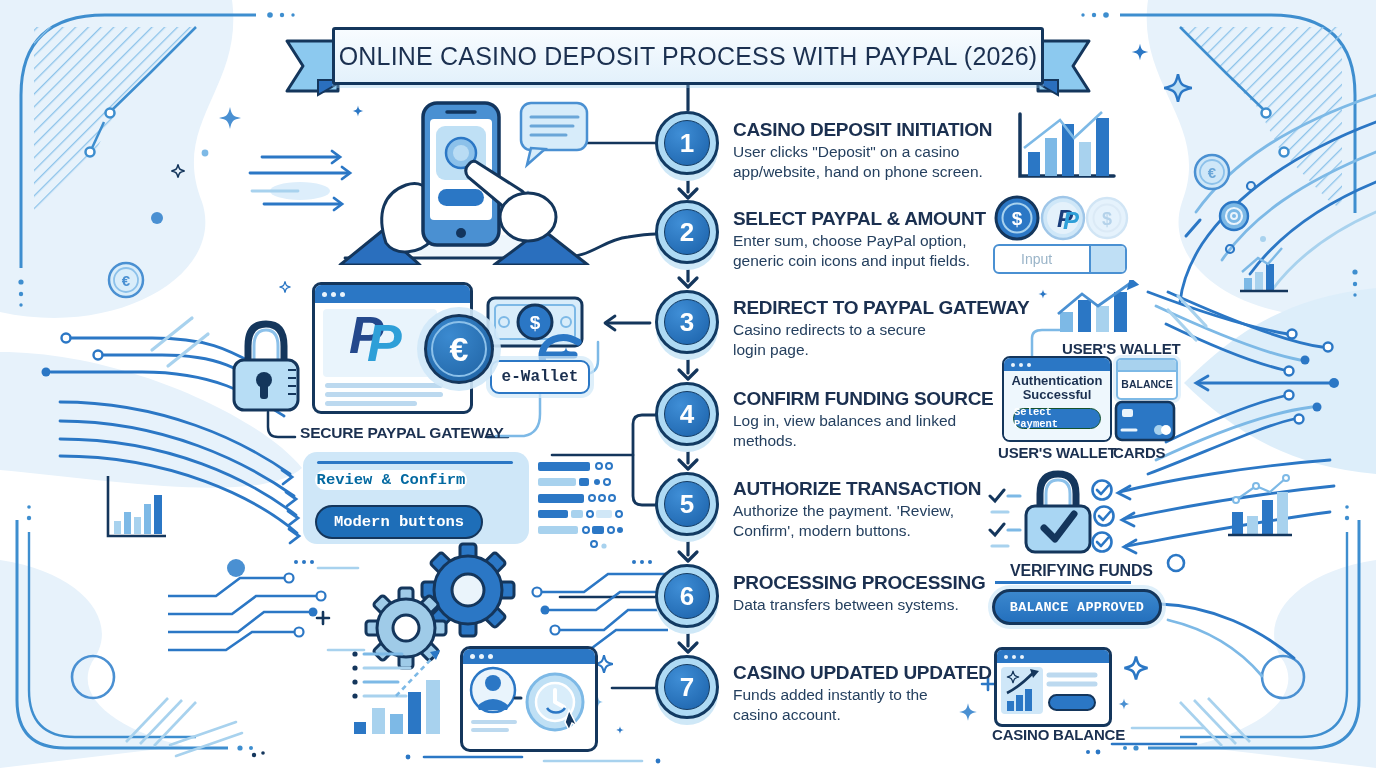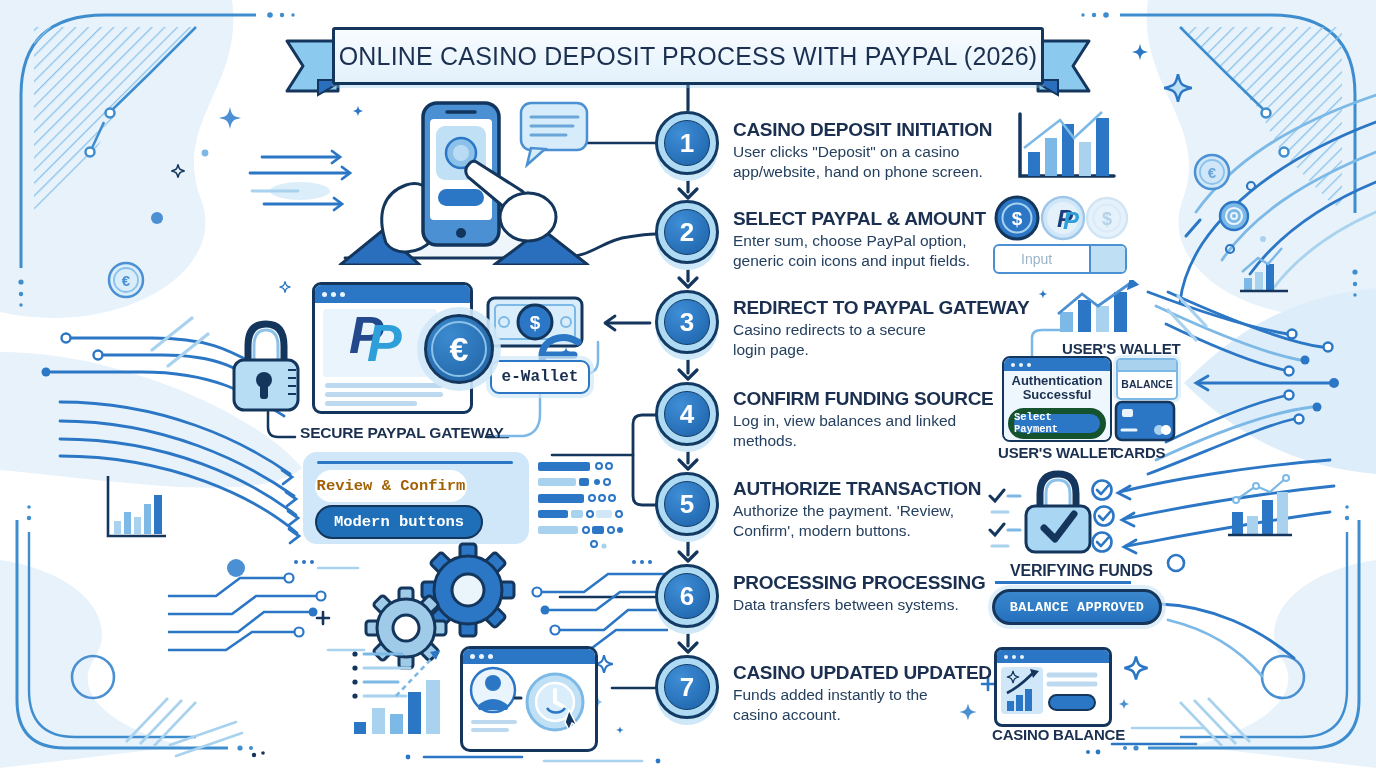--- a/index.html
+++ b/index.html
@@ -410,21 +410,21 @@
     <text x="49" y="45" text-anchor="middle" font-size="19" font-weight="bold" fill="#fff" font-family="Liberation Sans,sans-serif">$</text>
     <path d="M92,58 C76,48 56,56 56,72 C56,88 76,96 90,86" stroke="#2b77c5" stroke-width="7" stroke-linecap="round"></path>
     <path d="M60,71 H88" stroke="#2b77c5" stroke-width="7" stroke-linecap="round"></path>
   </svg>
   <div class="abs pill" style="left:490px;top:360px;width:96px;height:30px;background:#fff;border:2.5px solid #2b77c5;border-radius:9px;font-size:16px;color:#1b3050;z-index:3;box-shadow:0 0 0 4px rgba(208,232,248,.7)">e-Wallet</div>
 
   <div class="small-label" style="left:300px;top:424px;font-size:15.5px">SECURE PAYPAL GATEWAY</div>
 
   <div class="abs" style="left:303px;top:452px;width:226px;height:92px;background:#cfe7f8;border-radius:14px;z-index:2">
     <div class="abs" style="left:14px;top:9px;width:196px;height:3px;background:#2b77c5;border-radius:2px"></div>
-    <div class="abs pill" style="left:12px;top:18px;width:152px;height:32px;background:#fff;font-size:15.5px;color:#a16207">Review &amp; Confirm</div>
+    <div class="abs pill" style="left:12px;top:18px;width:152px;height:20px;background:#fff;font-size:15.5px;color:#0369a1">Review &amp; Confirm</div>
     <div class="abs pill" style="left:12px;top:53px;width:164px;height:30px;background:#1e6eb8;border:2.5px solid #14365c;font-size:15.5px;color:#fff">Modern buttons</div>
   </div>
 
   <svg class="abs" width="88" height="92" viewBox="0 0 88 92" style="left:538px;top:458px;z-index:2" fill="none">
     <rect x="0" y="4" width="52" height="9" rx="2" fill="#2b77c5"></rect>
     <circle cx="61" cy="8" r="3" stroke="#2b77c5" stroke-width="2"></circle>
       <circle cx="71" cy="8" r="3" stroke="#2b77c5" stroke-width="2"></circle>
     <rect x="0" y="20" width="38" height="8" rx="2" fill="#a8d2ee"></rect>
       <rect x="41" y="20" width="10" height="8" rx="2" fill="#2b77c5"></rect>
     <circle cx="59" cy="24" r="3" fill="#2b77c5"></circle>
@@ -595,21 +595,21 @@
 
   <div class="window" style="left:1002px;top:356px;width:106px;height:82px;border-radius:8px;border-width:2.5px">
     <div class="titlebar" style="height:13px">
       <span class="tb-dot" style="width:4px;height:4px"></span>
         <span class="tb-dot" style="width:4px;height:4px"></span>
         <span class="tb-dot" style="width:4px;height:4px"></span>
     </div>
     <div style="background:#eef7fd;height:100%;display:flex;flex-direction:column;align-items:center;padding-top:3px">
       <div style="font-size:13px;font-weight:bold;color:#1b3050;line-height:1.1">Authentication</div>
       <div style="font-size:13px;font-weight:bold;color:#1b3050;line-height:1.1">Successful</div>
-      <div class="pill" style="margin-top:5px;width:86px;height:19px;background:#2b77c5;border:6px solid #14532d;color:#fff;font-size:10.5px">Select Payment</div>
+      <div class="pill" style="margin-top:5px;width:86px;height:19px;background:#2b77c5;border:1px solid #14532d;color:#fff;font-size:10.5px">Select Payment</div>
     </div>
   </div>
   <div class="small-label" style="left:998px;top:444px">USER'S WALLET</div>
 
   <div class="abs" style="left:1116px;top:358px;width:58px;height:38px;border:2px solid #7db9e6;border-radius:5px;overflow:hidden;background:#fff;z-index:2;box-shadow:0 0 0 3px rgba(208,232,248,.6)">
     <div style="height:10px;background:#a8d2ee;border-bottom:2px solid #7db9e6"></div>
     <div style="display:flex;align-items:center;justify-content:center;height:24px;font-size:10.5px;font-weight:bold;color:#1b3050">BALANCE</div>
   </div>
 
   <svg class="abs" width="62" height="42" viewBox="0 0 62 42" style="left:1114px;top:400px;z-index:2" fill="none">

